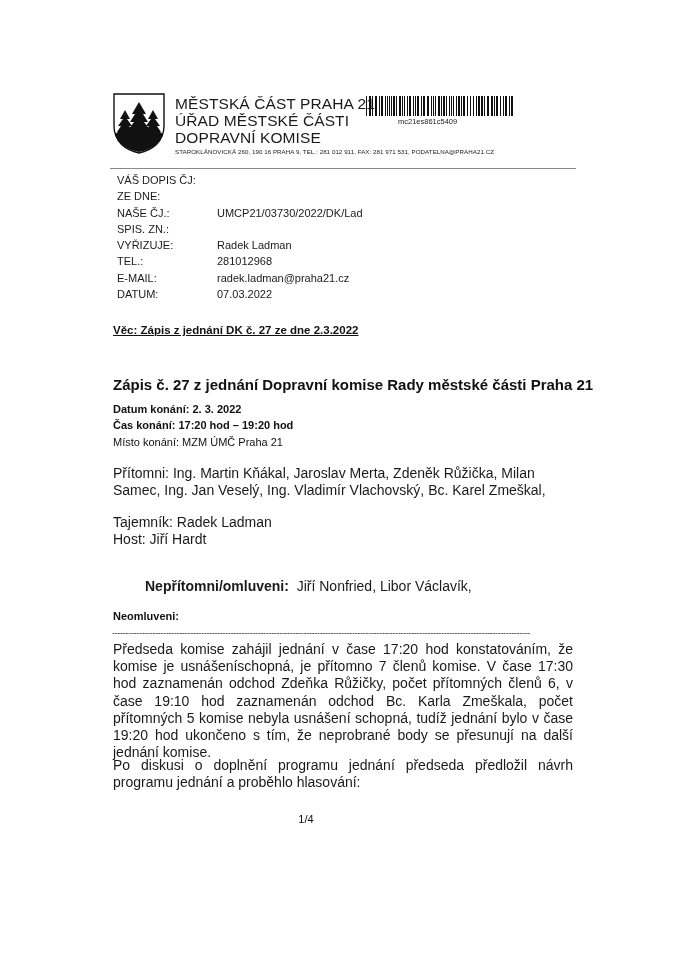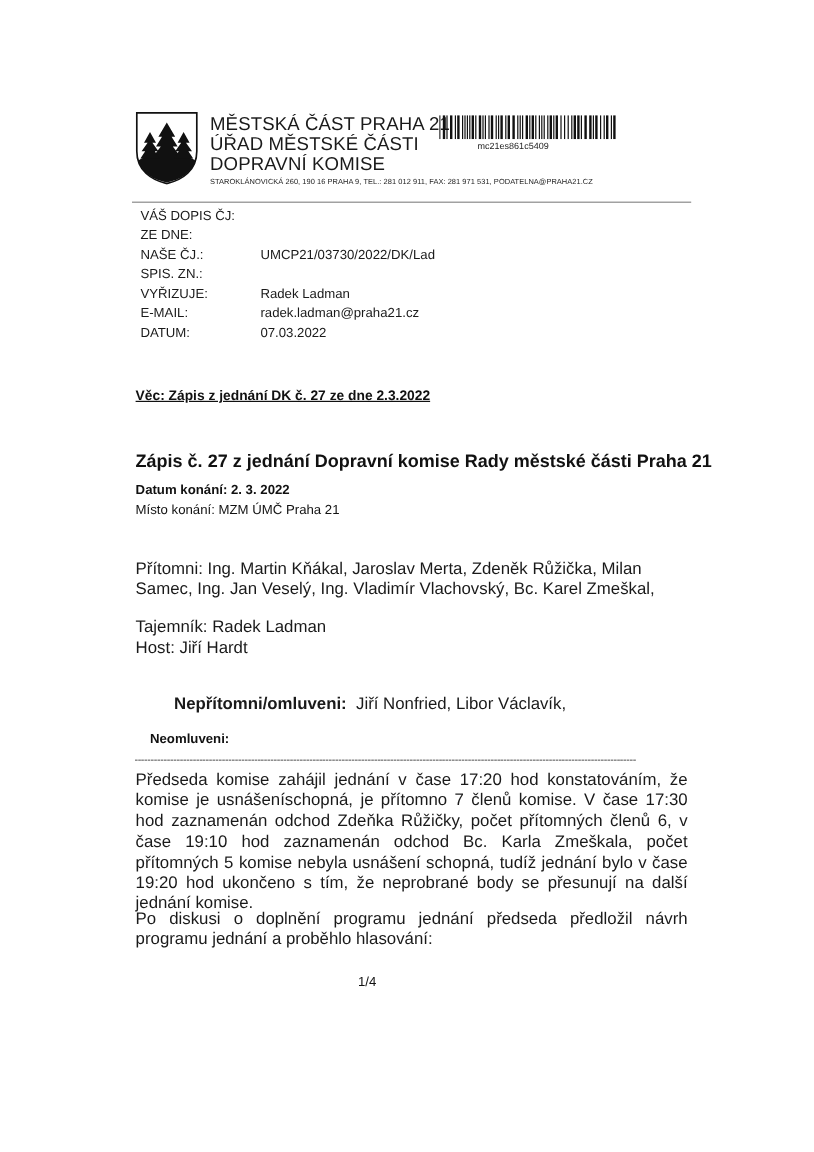--- a/index.html
+++ b/index.html
@@ -26,21 +26,21 @@
 
   .title { position: absolute; left: 113px; top: 376px; font-size: 15px; font-weight: bold; white-space: nowrap; }
   .details { position: absolute; left: 113px; top: 401px; font-size: 11px; line-height: 16.4px; }
   .details .b { font-weight: bold; }
 
   .para { position: absolute; left: 113px; width: 460px; font-size: 14px; line-height: 17.2px; color: #1a1a1a; }
   .present { top: 465px; }
   .secretary { top: 514px; }
   .absent { top: 578px; white-space: nowrap; padding-left: 32px; }
   .absent .b, .unexcused { font-weight: bold; }
-  .unexcused { position: absolute; left: 113px; top: 610px; font-size: 11px; margin-left: 12px; }
+  .unexcused { position: absolute; left: 113px; top: 610px; font-size: 11px; }
   .dashes { position: absolute; left: 112px; top: 628px; width: 456px; font-size: 9px; letter-spacing: -0.3px; overflow: hidden; white-space: nowrap; color: #333; }
   .body-text { top: 641px; text-align: justify; }
   .program { top: 757px; text-align: justify; }
   .pagenum { position: absolute; left: 0; width: 612px; top: 813px; text-align: center; font-size: 11px; }
 </style>
 </head>
 <body>
 
 <div class="page">
 
@@ -136,35 +136,40 @@
       </div>
     <div class="meta-row">
         <span class="meta-label">SPIS. ZN.:</span>
         <span class="meta-value"></span>
       </div>
     <div class="meta-row">
         <span class="meta-label">VYŘIZUJE:</span>
         <span class="meta-value">Radek Ladman</span>
       </div>
     <div class="meta-row">
+        <span class="meta-label">TEL.:</span>
+        <span class="meta-value">281012968</span>
+      </div>
+    <div class="meta-row">
         <span class="meta-label">E-MAIL:</span>
         <span class="meta-value">radek.ladman@praha21.cz</span>
       </div>
     <div class="meta-row">
         <span class="meta-label">DATUM:</span>
         <span class="meta-value">07.03.2022</span>
       </div>
   </div>
 
   <div class="subject">Věc: Zápis z jednání DK č. 27 ze dne 2.3.2022</div>
 
   <div class="title">Zápis č. 27 z jednání Dopravní komise Rady městské části Praha 21</div>
 
   <div class="details">
     <div class="b">Datum konání: 2. 3. 2022</div>
+    <div class="b">Čas konání: 17:20 hod – 19:20 hod</div>
     <div>Místo konání: MZM ÚMČ Praha 21</div>
   </div>
 
   <div class="para present">Přítomni: Ing. Martin Kňákal, Jaroslav Merta, Zdeněk Růžička, Milan Samec, Ing. Jan Veselý, Ing. Vladimír Vlachovský, Bc. Karel Zmeškal,</div>
 
   <div class="para secretary">
     <div>Tajemník: Radek Ladman</div>
     <div>Host: Jiří Hardt</div>
   </div>
 

